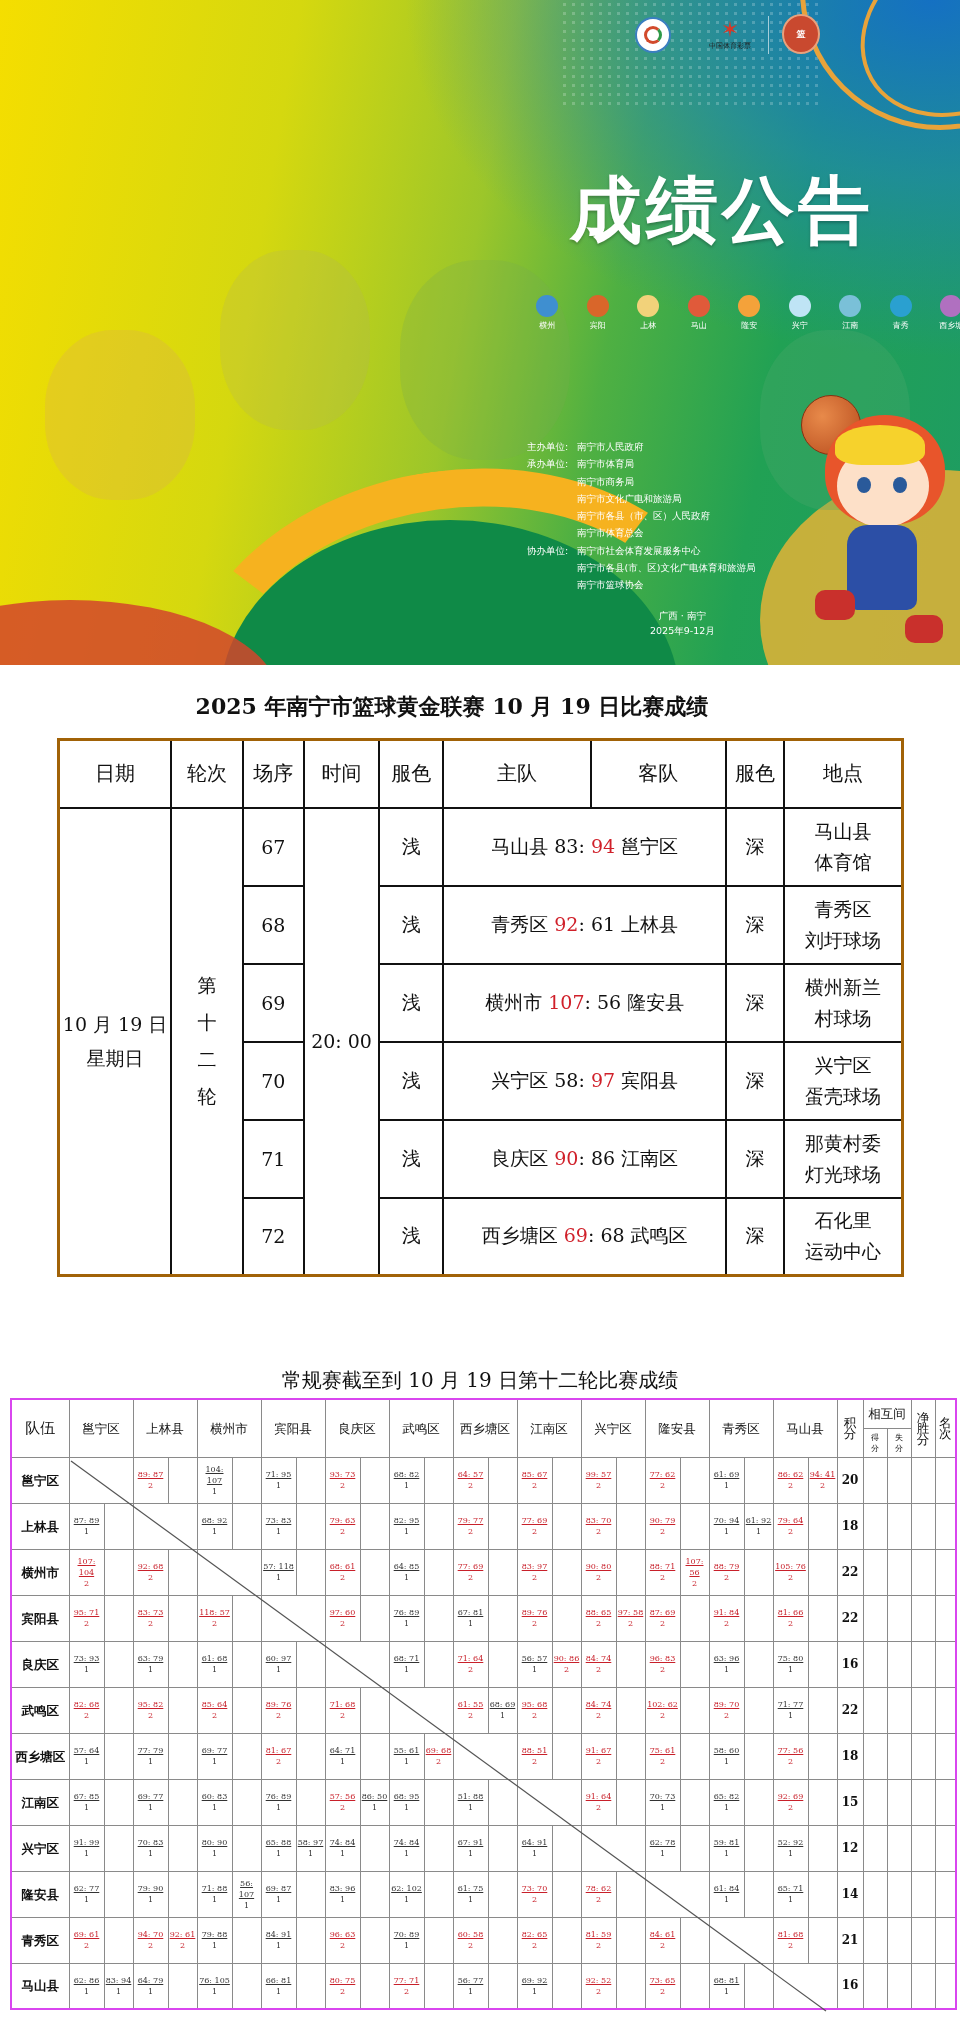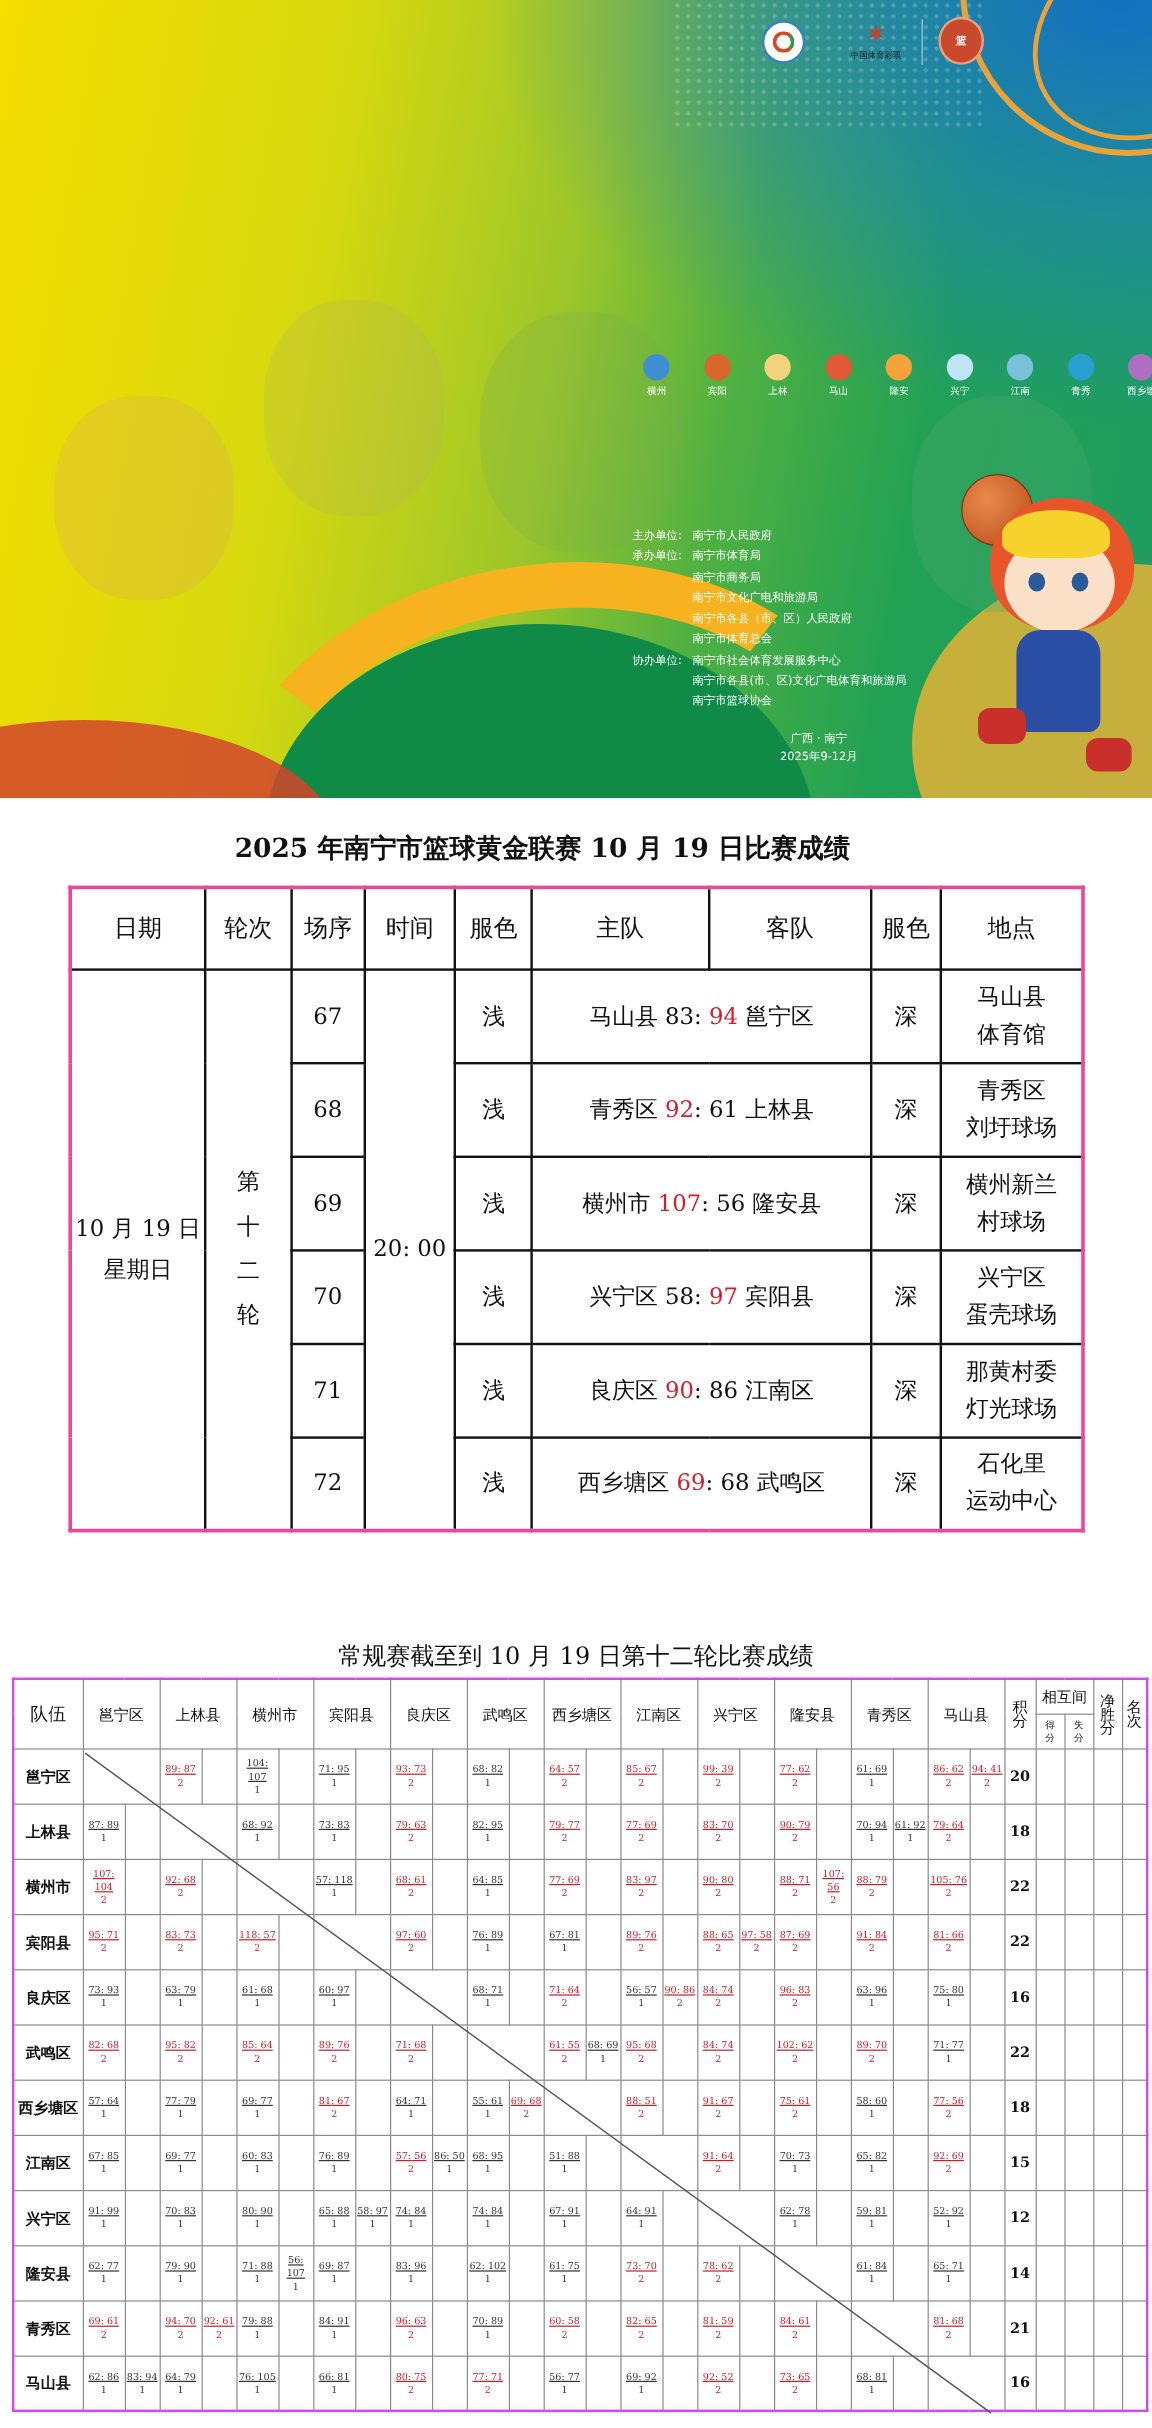--- a/index.html
+++ b/index.html
@@ -21,21 +21,21 @@
 .team .lb{font-family:"DejaVu Sans",sans-serif;font-size:8px;color:#fff;white-space:nowrap}
 .orgs{position:absolute;left:527px;top:438px;font-family:"DejaVu Sans",sans-serif;font-size:9.5px;color:#fff;line-height:17.3px}
 .orgs .row{display:flex}
 .orgs .k{width:50px}
 .place{position:absolute;left:650px;top:608px;text-align:center;font-family:"DejaVu Sans",sans-serif;font-size:9.5px;color:#fff;line-height:15px}
 .mascot{position:absolute}
 
 .title1{position:absolute;left:0;width:904px;top:692px;text-align:center;font-size:22px;font-weight:bold;letter-spacing:0}
 table.sched{position:absolute;left:57px;top:738px;width:847px;border-collapse:collapse;font-size:19px}
 table.sched td{border:2px solid #111;text-align:center;vertical-align:middle}
-table.sched{border:3px solid #ec4899}
+table.sched{border:3px solid #a16207}
 table.sched tr.h td{height:68px;font-size:20px}
 table.sched tr.r td{height:78px}
 .red{color:#d0202a}
 .venue{line-height:31px;font-size:19px}
 .vert{line-height:37px}
 
 .title2{position:absolute;left:0;width:960px;top:1367px;text-align:center;font-size:20px;font-weight:normal}
 table.st{position:absolute;left:10px;top:1398px;width:941px;border-collapse:collapse;table-layout:fixed;border:2px solid #d946ef}
 table.st td{border:1px solid #8a8a8a;text-align:center;vertical-align:middle;font-size:8px;line-height:11px;padding:0}
 table.st .hd td{height:58px;font-size:12.5px}
@@ -72,20 +72,21 @@
   </div>
   <div class="logo" style="left:700px;top:10px;width:60px;height:48px;border-radius:0;flex-direction:column">
     <div style="font-size:22px;color:#d23a2a;line-height:24px">✶</div>
     <div style="font-size:7px;color:#222;line-height:9px">中国体育彩票</div>
   </div>
   <div style="position:absolute;left:768px;top:16px;width:1px;height:38px;background:rgba(255,255,255,.6)"></div>
   <div class="logo" style="left:782px;top:14px;width:38px;height:40px;background:#c9492f;border:2px solid #e9a17c">
     <span style="color:#fff;font-size:9px;font-weight:bold">篮</span>
   </div>
 
+  <div class="headline">成绩公告</div>
 
   <div class="teams" id="teamRow">
       <div class="team">
         <div class="ic" style="background:#3f8fd0"></div>
         <div class="lb">横州</div>
       </div>
       <div class="team">
         <div class="ic" style="background:#d9662a"></div>
         <div class="lb">宾阳</div>
       </div>
@@ -404,21 +405,21 @@
           <td class="l"><span class="sc">71: 95</span><span>1</span></td>
           <td></td>
           <td class="w"><span class="sc">93: 73</span><span>2</span></td>
           <td></td>
           <td class="l"><span class="sc">68: 82</span><span>1</span></td>
           <td></td>
           <td class="w"><span class="sc">64: 57</span><span>2</span></td>
           <td></td>
           <td class="w"><span class="sc">85: 67</span><span>2</span></td>
           <td></td>
-          <td class="w"><span class="sc">99: 39</span><span>2</span></td>
+          <td class="w"><span class="sc">99: 57</span><span>2</span></td>
           <td></td>
           <td class="w"><span class="sc">77: 62</span><span>2</span></td>
           <td></td>
           <td class="l"><span class="sc">61: 69</span><span>1</span></td>
           <td></td>
           <td class="w"><span class="sc">86: 62</span><span>2</span></td>
           <td class="w"><span class="sc">94: 41</span><span>2</span></td>
           <td class="pt">20</td>
           <td></td>
           <td></td>

